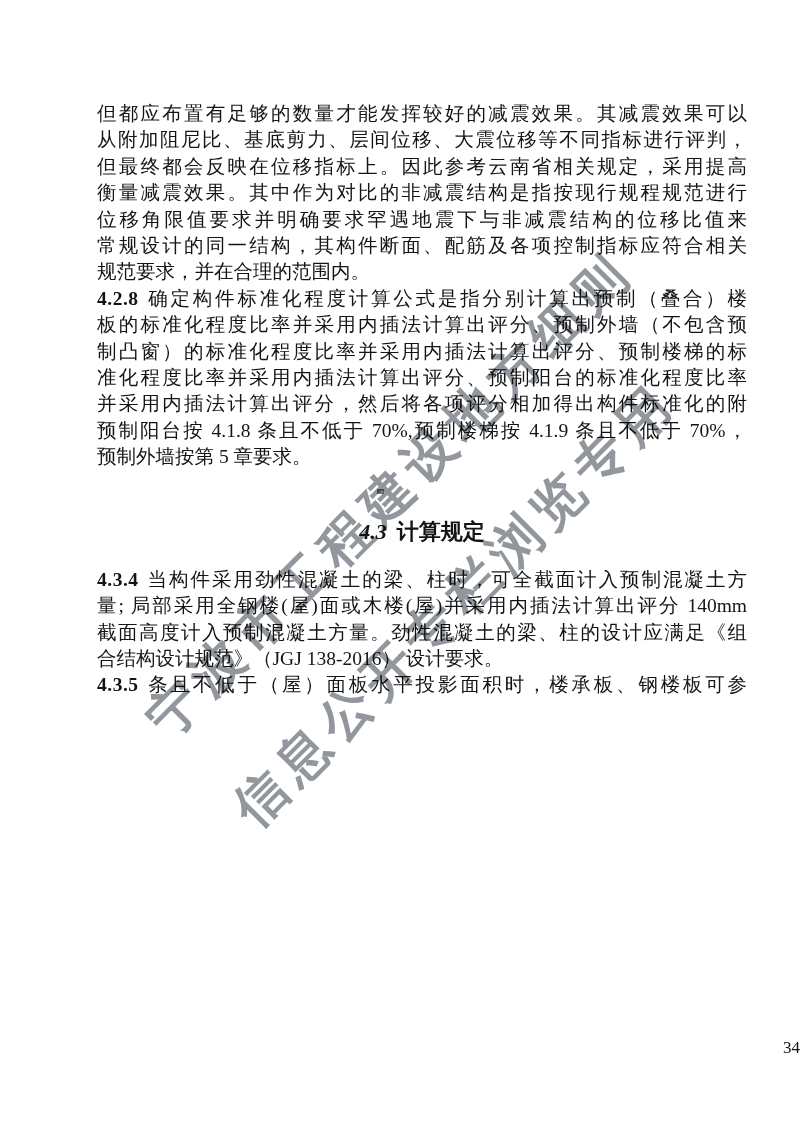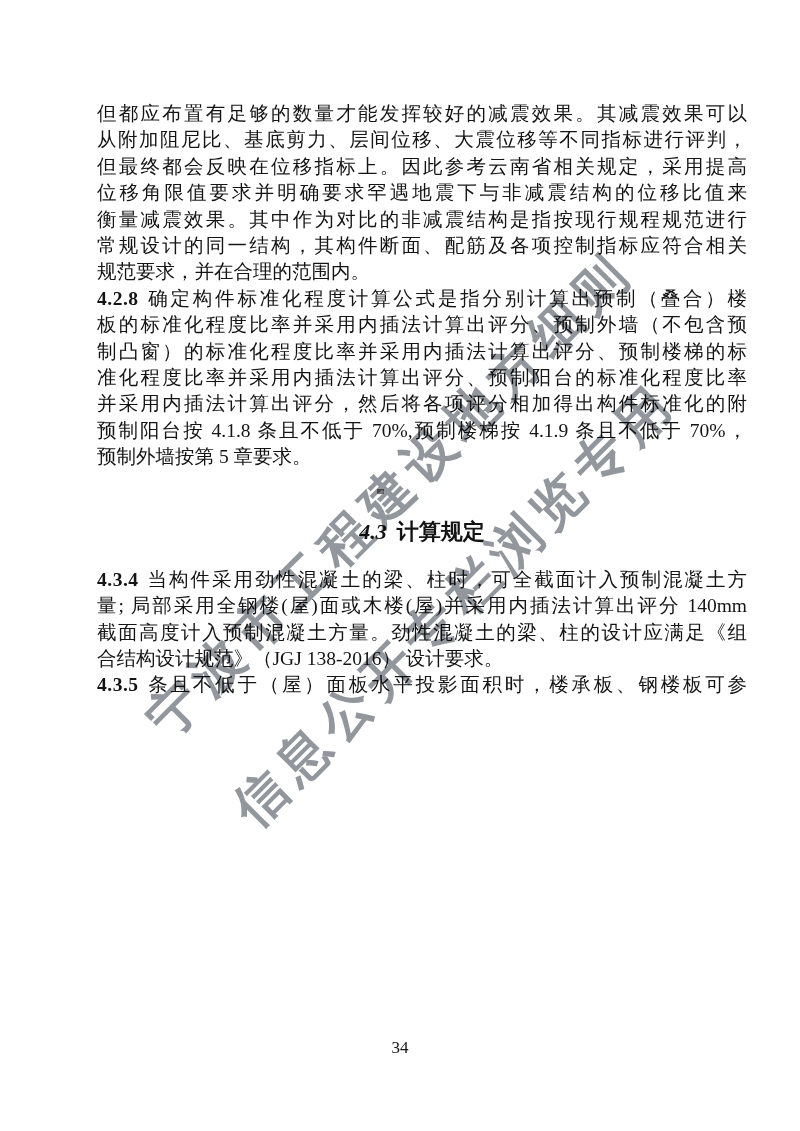--- a/index.html
+++ b/index.html
@@ -61,21 +61,21 @@
     letter-spacing:8px;
     color:rgba(122,128,137,0.82);
     transform:translate(-50%,-50%) rotate(-45deg);
   }
   #wm1{left:390px;top:495px;}
   #wm2{left:455px;top:605px;}
   .page-number{
     position:absolute;
     left:0;right:0;
     top:1038px;
-    text-align:center;
+    text-align:right;
     font-size:17px;
     z-index:1;
   }
   .speck{
     position:absolute;
     left:377px;top:489px;
     width:7px;height:5px;
     background:#4c4c4c;
     opacity:.75;
     z-index:0;
@@ -92,22 +92,22 @@
     <div class="wm-line" id="wm1">宁波市工程建设地方细则</div>
     <div class="wm-line" id="wm2">信息公开专栏浏览专用</div>
   </div>
 
   <div class="content">
 
     <div>
         <div class="line">但都应布置有足够的数量才能发挥较好的减震效果。其减震效果可以</div>
         <div class="line">从附加阻尼比、基底剪力、层间位移、大震位移等不同指标进行评判，</div>
         <div class="line">但最终都会反映在位移指标上。因此参考云南省相关规定，采用提高</div>
+        <div class="line">衡量减震效果。其中作为对比的非减震结构是指按现行规程规范进行</div>
         <div class="line">位移角限值要求并明确要求罕遇地震下与非减震结构的位移比值来</div>
-        <div class="line">衡量减震效果。其中作为对比的非减震结构是指按现行规程规范进行</div>
         <div class="line">常规设计的同一结构，其构件断面、配筋及各项控制指标应符合相关</div>
         <div class="line para-end">规范要求，并在合理的范围内。</div>
       </div>
 
     <div>
       <div class="line">
         <span class="pnum">4.2.8</span><span>确定构件标准化程度计算公式是指分别计算出预制（叠合）楼</span>
       </div>
       <div>
           <div class="line">板的标准化程度比率并采用内插法计算出评分、预制外墙（不包含预</div>

